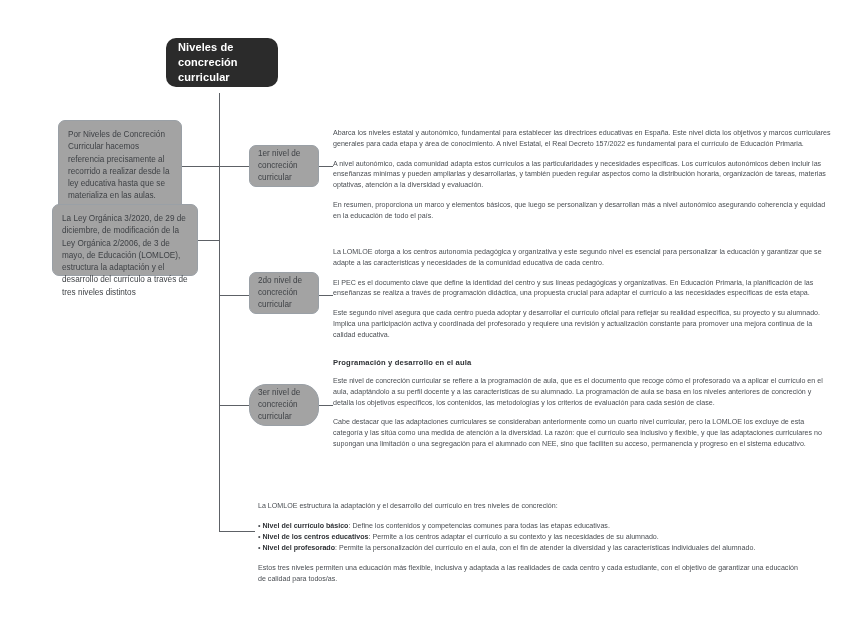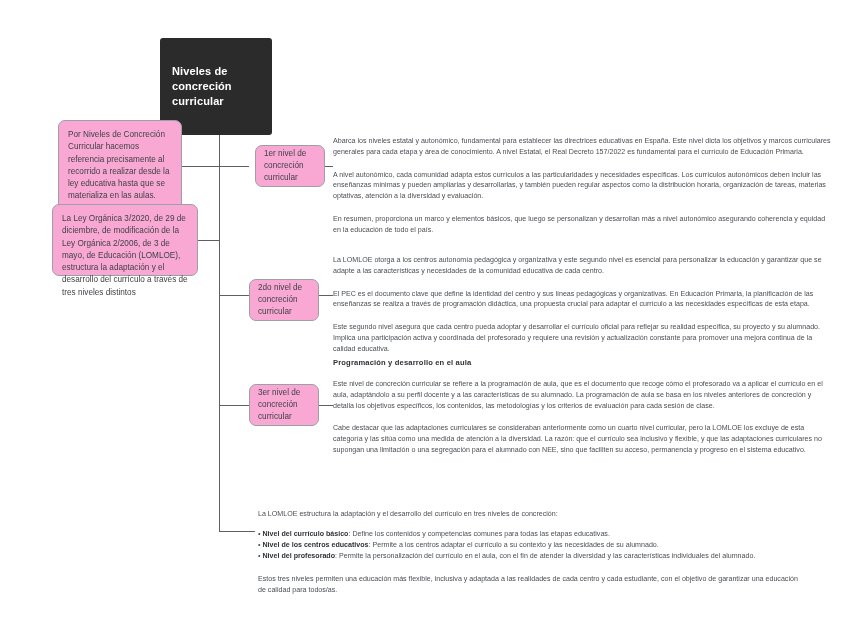--- a/index.html
+++ b/index.html
@@ -14,38 +14,38 @@
   #canvas{position:relative;width:848px;height:620px;}
 
   
   .ln{position:absolute;background:#5d6166;}
   .ln.h{height:1px;}
   .ln.v{width:1px;}
 
   
   .root-node{
     position:absolute;
-    left:160px;top:38px;width:88px;
+    left:166px;top:38px;width:88px;
     background:#2b2b2b;
     color:#ffffff;
-    border-radius:3px;
-    padding:26px 12px;
+    border-radius:10px;
+    padding:2px 12px;
     font-size:11px;
     font-weight:bold;
     line-height:1.35;
     letter-spacing:.1px;
     box-sizing:content-box;
   }
 
   
   .box{
     position:absolute;
     border:1px solid #9aa0a6;
     border-radius:7px;
-    background:#f9a8d4;
+    background:#a3a3a3;
     box-sizing:border-box;
     font-size:8.2px;
     line-height:1.5;
     color:#3f4246;
     padding:8px 9px;
   }
   .level-box{
     font-size:8.2px;
     line-height:1.45;
     padding:7px 8px;
@@ -57,21 +57,21 @@
   
   .sect{position:absolute;}
   .sect h4{
     margin:0 0 9px 0;
     font-size:7.6px;
     font-weight:bold;
     color:#2f3236;
     letter-spacing:.15px;
   }
   .para{
-    margin:12px 0 9px 0;
+    margin:4px 0 9px 0;
     font-size:7.1px;
     line-height:1.52;
     color:#4a4e53;
   }
   .para:last-child{margin-bottom:0;}
   .bullets{
     margin:0 0 9px 0;
     font-size:7.1px;
     line-height:1.55;
     color:#4a4e53;
@@ -107,29 +107,29 @@
   </div>
 
   <div class="box" style="left:58px;top:120px;width:124px;height:92px;">
     <span>Por Niveles de Concreción Curricular hacemos referencia precisamente al recorrido a realizar desde la ley educativa hasta que se materializa en las aulas.</span>
   </div>
 
   <div class="box" style="left:52px;top:204px;width:146px;height:72px;">
     <span>La Ley Orgánica 3/2020, de 29 de diciembre, de modificación de la Ley Orgánica 2/2006, de 3 de mayo, de Educación (LOMLOE), estructura la adaptación y el desarrollo del currículo a través de tres niveles distintos</span>
   </div>
 
-  <div class="box level-box" style="left:255px;top:145px;width:70px;height:42px;">
+  <div class="box level-box" style="left:249px;top:145px;width:70px;height:42px;">
     <span>1er nivel de concreción curricular</span>
   </div>
 
-  <div class="box level-box" style="left:249px;top:279px;width:70px;height:42px;">
+  <div class="box level-box" style="left:249px;top:272px;width:70px;height:42px;">
     <span>2do nivel de concreción curricular</span>
   </div>
 
-  <div class="box level-box" style="left:249px;top:384px;width:70px;height:42px;">
+  <div class="box level-box" style="left:249px;top:384px;width:70px;height:42px;border-radius:17px;">
     <span>3er nivel de concreción curricular</span>
   </div>
 
   <div class="sect" style="left:333px;top:124px;width:500px;">
     <p class="para">Abarca los niveles estatal y autonómico, fundamental para establecer las directrices educativas en España. Este nivel dicta los objetivos y marcos curriculares generales para cada etapa y área de conocimiento. A nivel Estatal, el Real Decreto 157/2022 es fundamental para el currículo de Educación Primaria.</p>
     <p class="para">A nivel autonómico, cada comunidad adapta estos currículos a las particularidades y necesidades específicas. Los currículos autonómicos deben incluir las enseñanzas mínimas y pueden ampliarlas y desarrollarlas, y también pueden regular aspectos como la distribución horaria, organización de tareas, materias optativas, atención a la diversidad y evaluación.</p>
     <p class="para">En resumen, proporciona un marco y elementos básicos, que luego se personalizan y desarrollan más a nivel autonómico asegurando coherencia y equidad en la educación de todo el país.</p>
   </div>
 
   <div class="sect" style="left:333px;top:243px;width:500px;">

